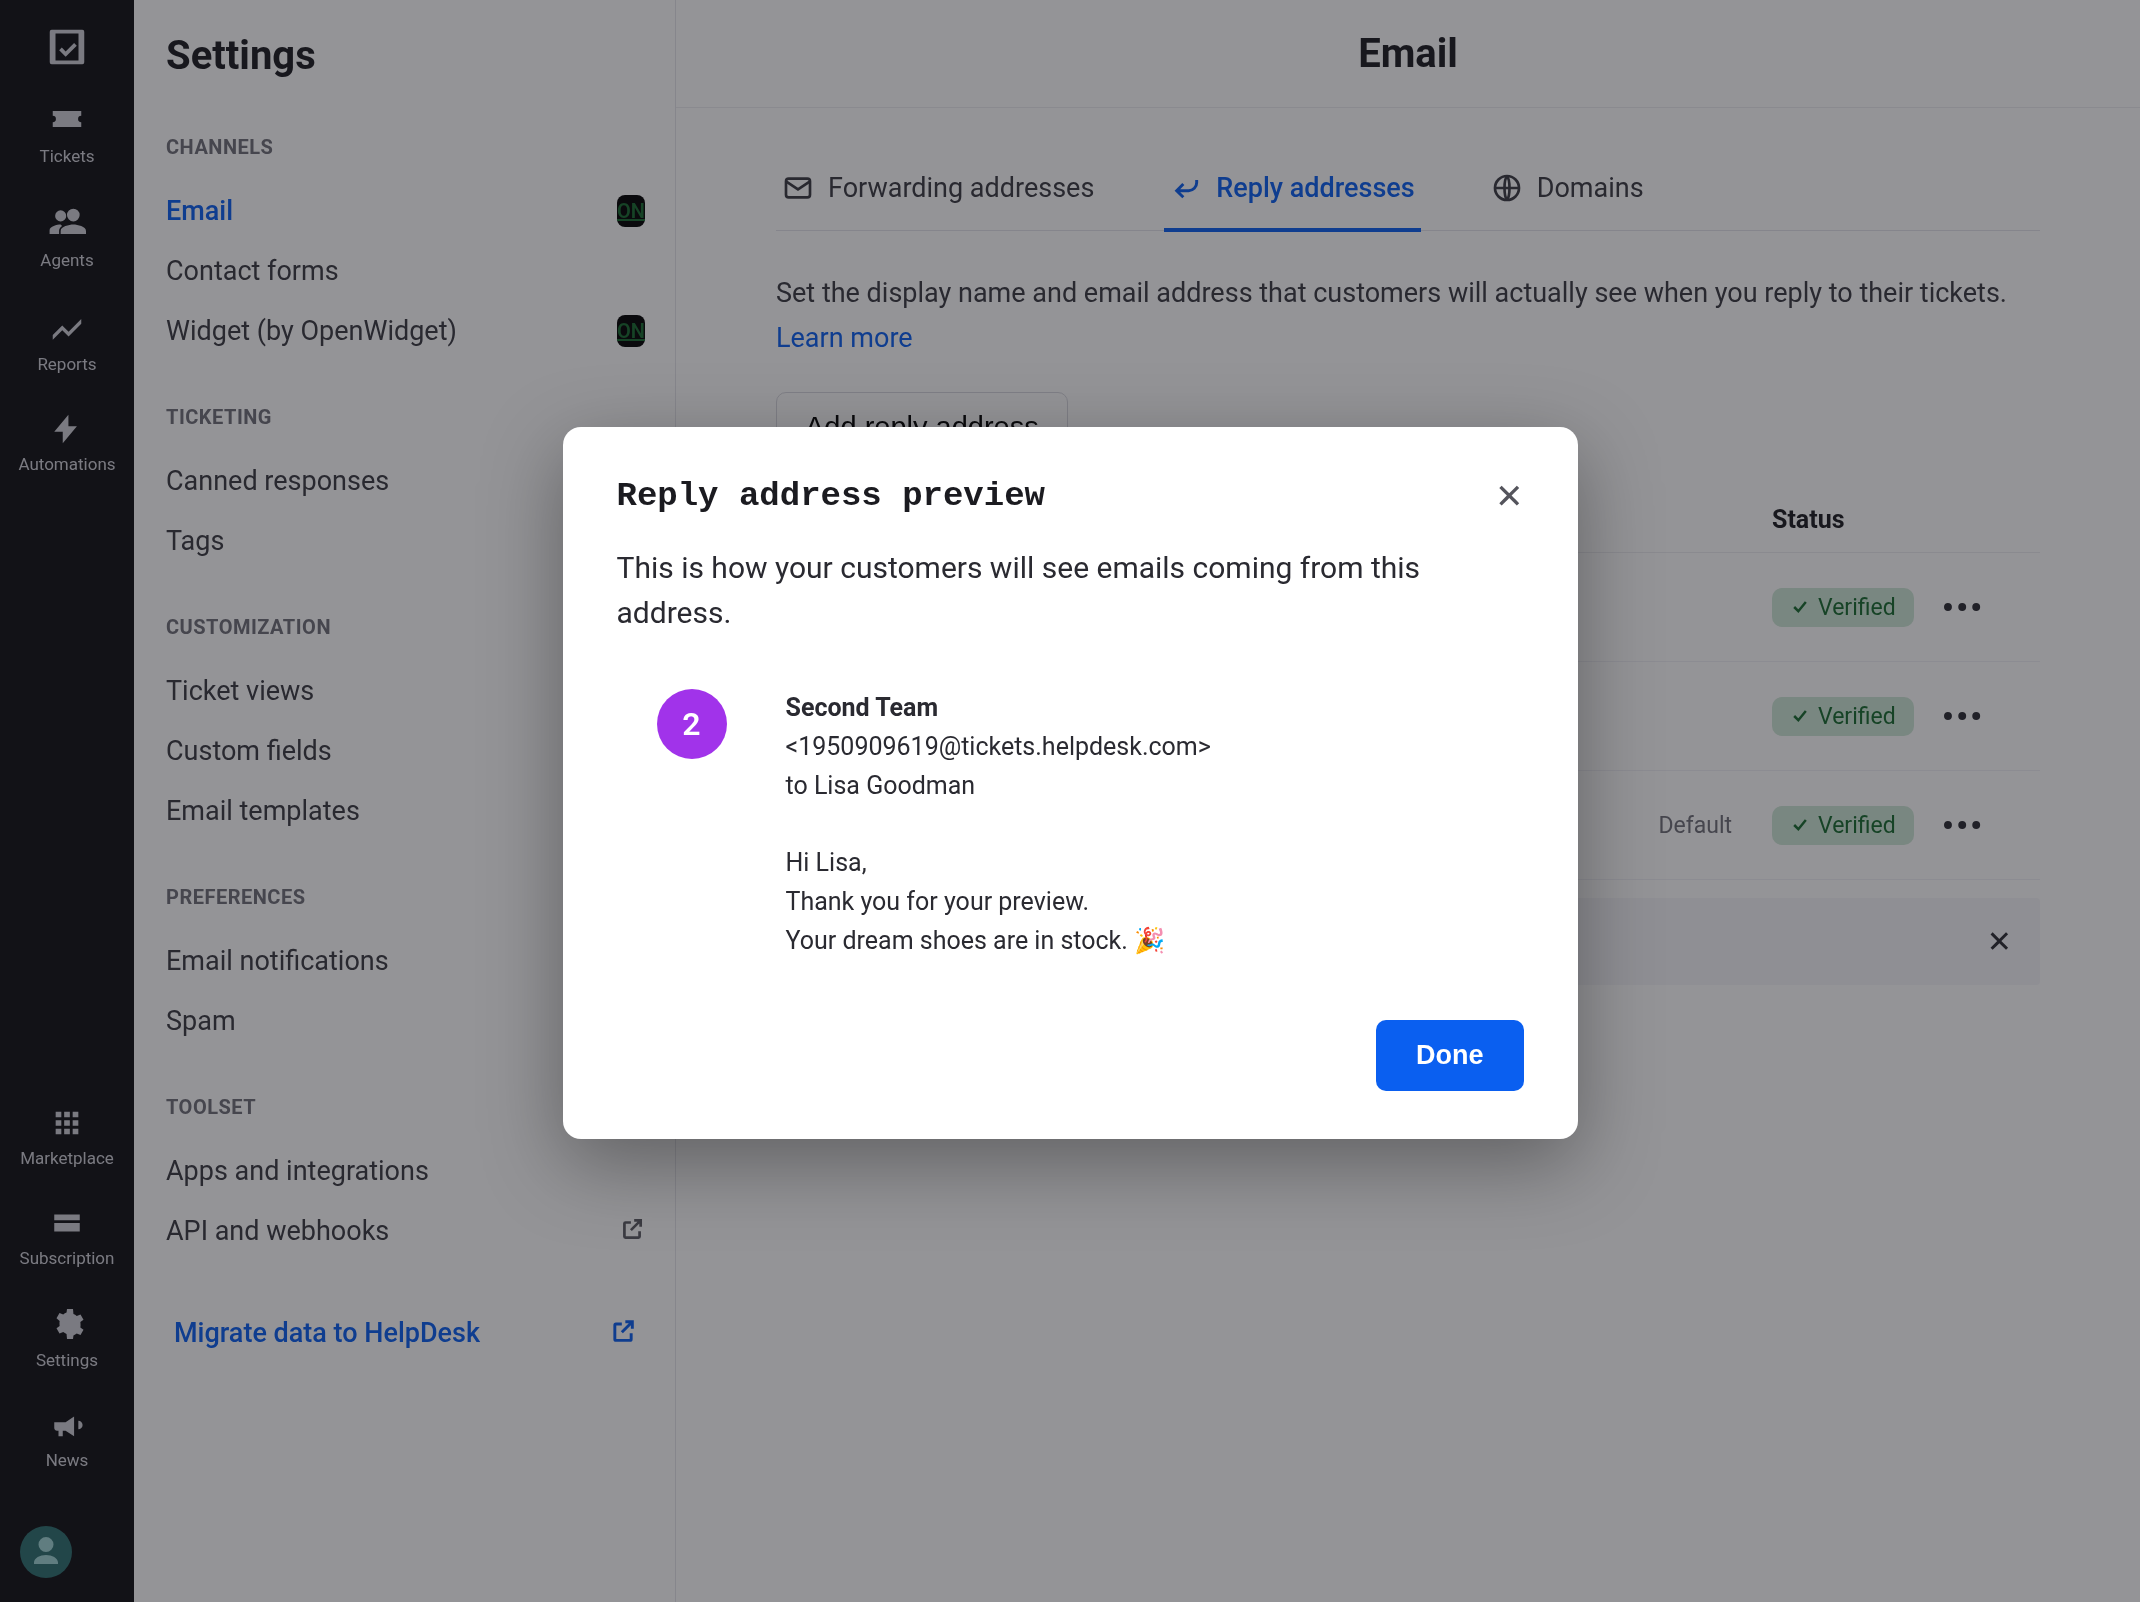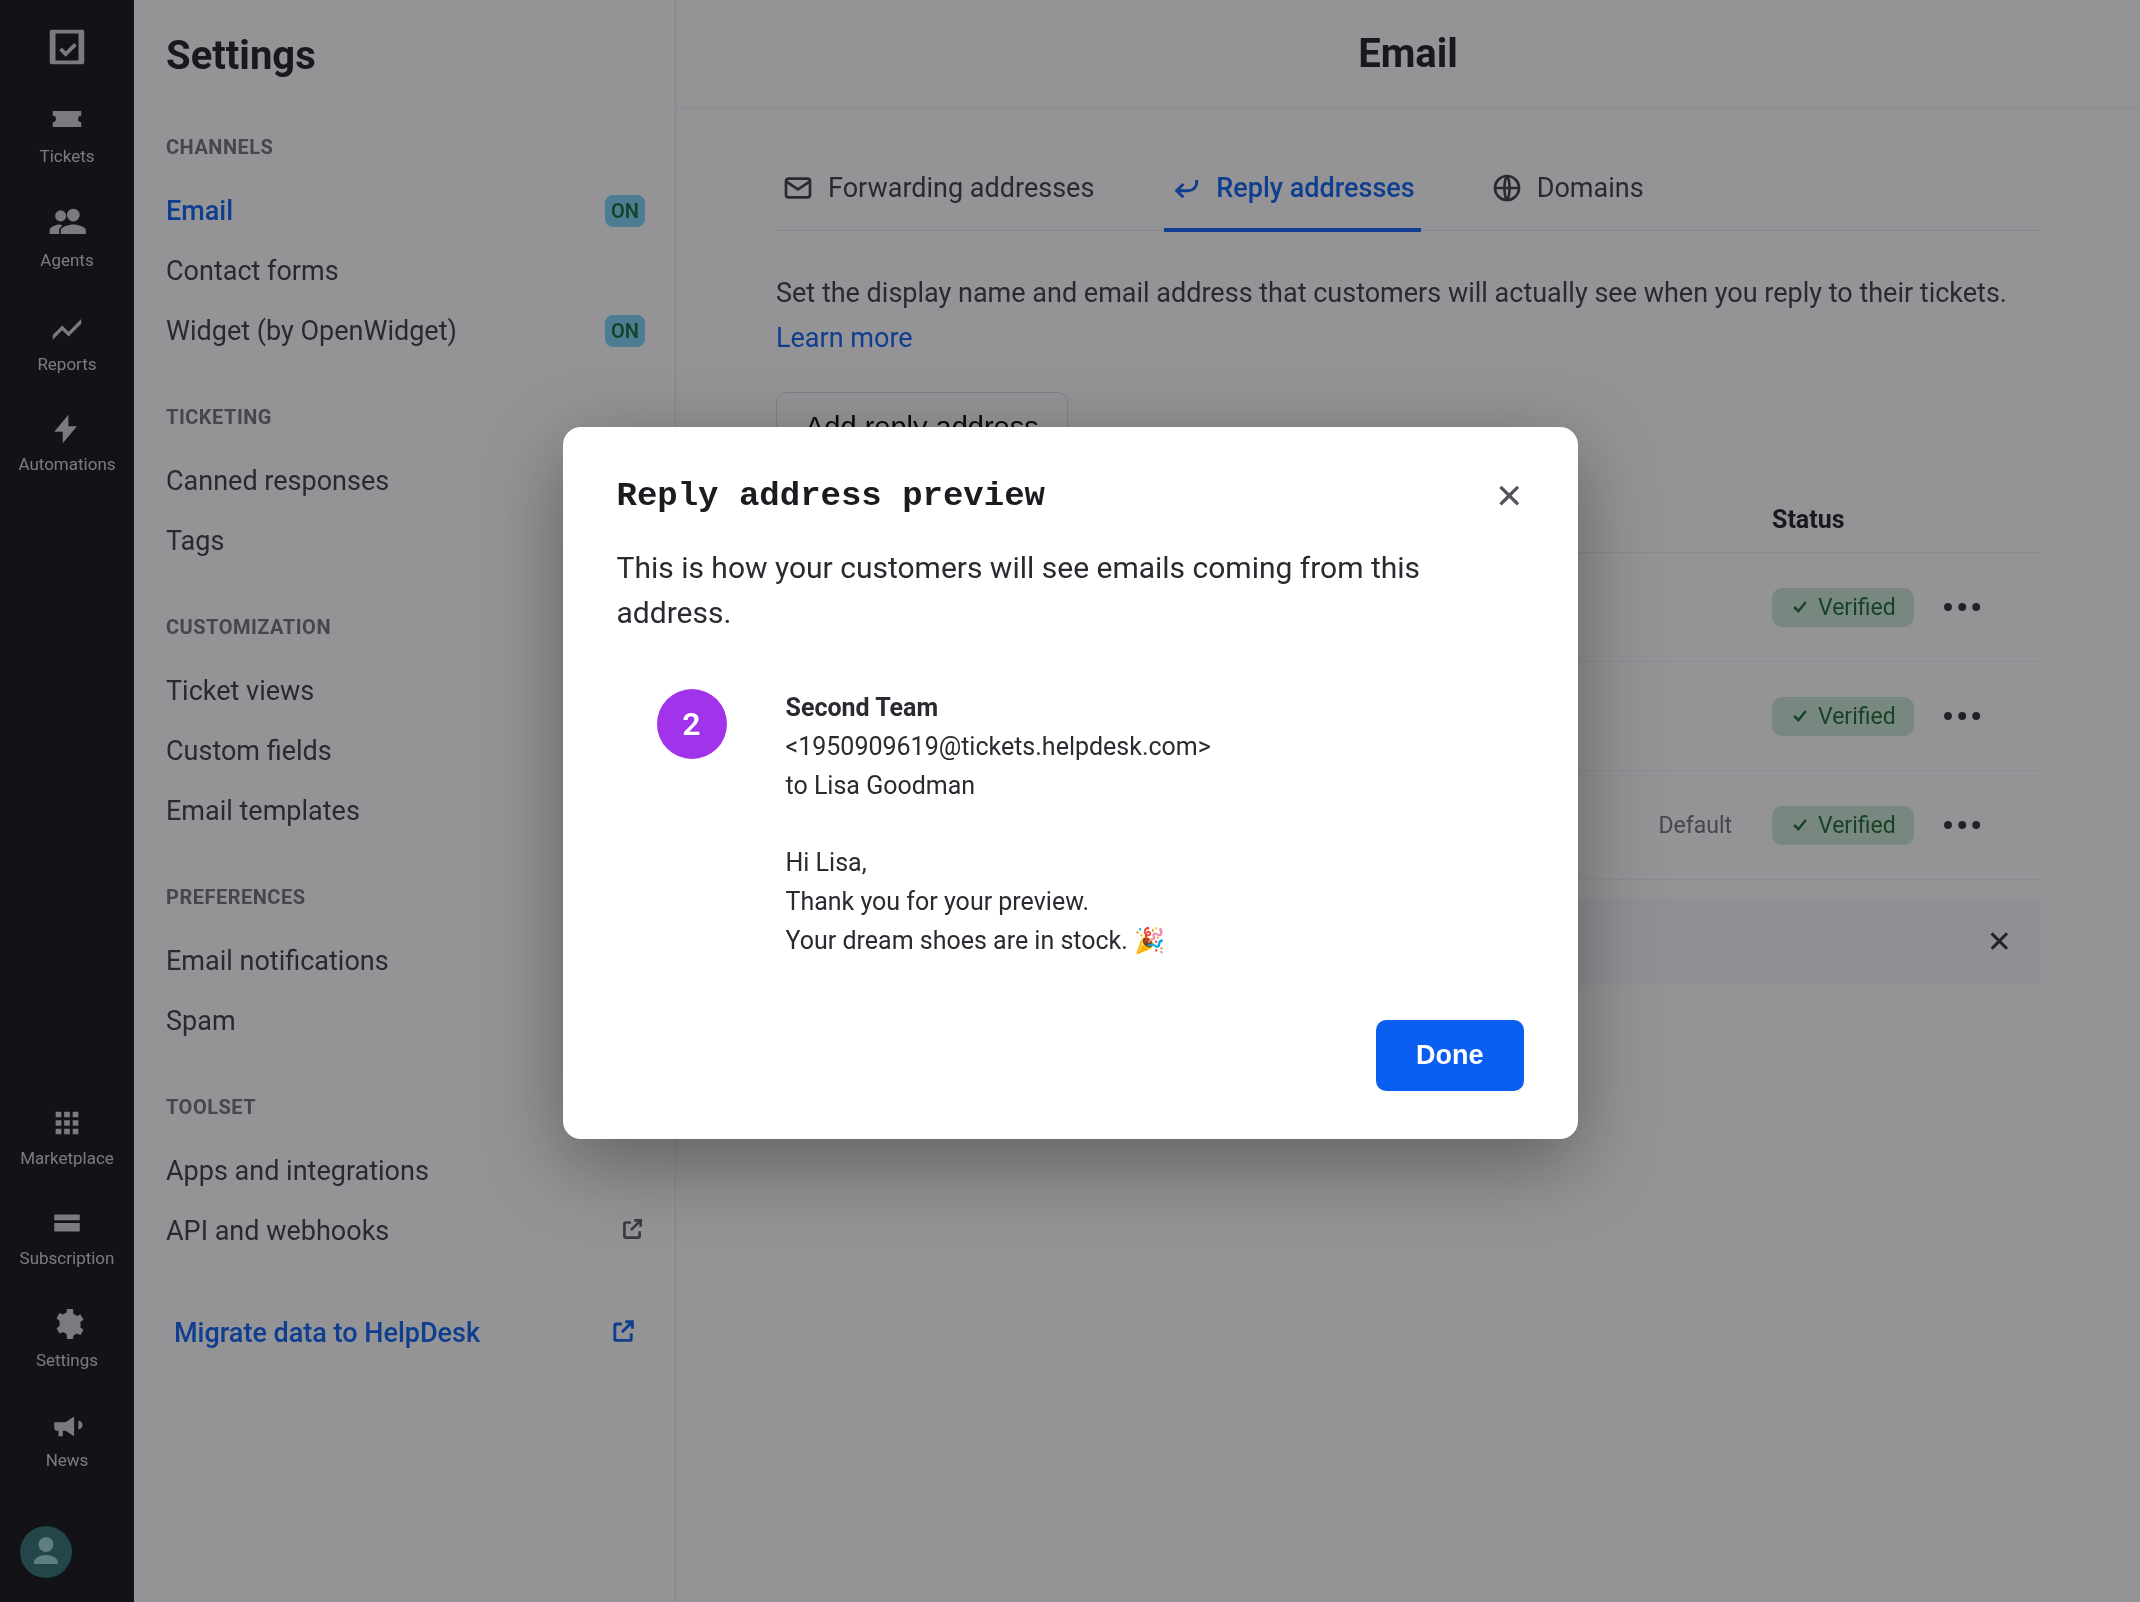--- a/index.html
+++ b/index.html
@@ -24,21 +24,21 @@
   
   .settings-panel {
     width: 542px; background: #fff; border-right: 1px solid #e5e5eb; flex-shrink:0;
     padding: 32px 30px 24px 32px; overflow-y:auto;
   }
   .settings-title { font-size: 40px; font-weight: 700; margin-bottom: 56px; }
   .group-label { font-size: 20px; font-weight: 700; letter-spacing: 0.5px; color: #6f6f78; text-transform: uppercase; margin: 18px 0 22px; }
   .settings-item { display:flex; justify-content:space-between; align-items:center; padding: 14px 0; cursor:pointer; }
   .settings-item .label { font-size: 27px; color: #3a3a42; }
   .settings-item.active .label { color: #0a5ff0; font-weight: 500; }
-  .settings-item .badge-on { background:#7dd3fc; color:#176a2f; font-size:20px; font-weight:600; padding:4px 6px; border-radius: 8px; }
+  .settings-item .badge-on { background:#000000; color:#176a2f; font-size:20px; font-weight:600; padding:4px 0; border-radius: 8px; text-decoration: underline; }
   .settings-item .ext-icon { color:#5b5b63;}
   .group-spacer { height: 26px; }
   .migrate-row { display:flex; align-items:center; justify-content:space-between; margin-top: 40px; padding: 16px 8px; cursor:pointer;}
   .migrate-row .label { font-size:27px; color:#0a5ff0; font-weight:500;}
 
   
   .main {
     flex: 1; background:#fff; display:flex; flex-direction:column; overflow:hidden;
   }
   .main-header { height: 108px; border-bottom: 1px solid #ececf1; display:flex; align-items:center; justify-content:center; }

